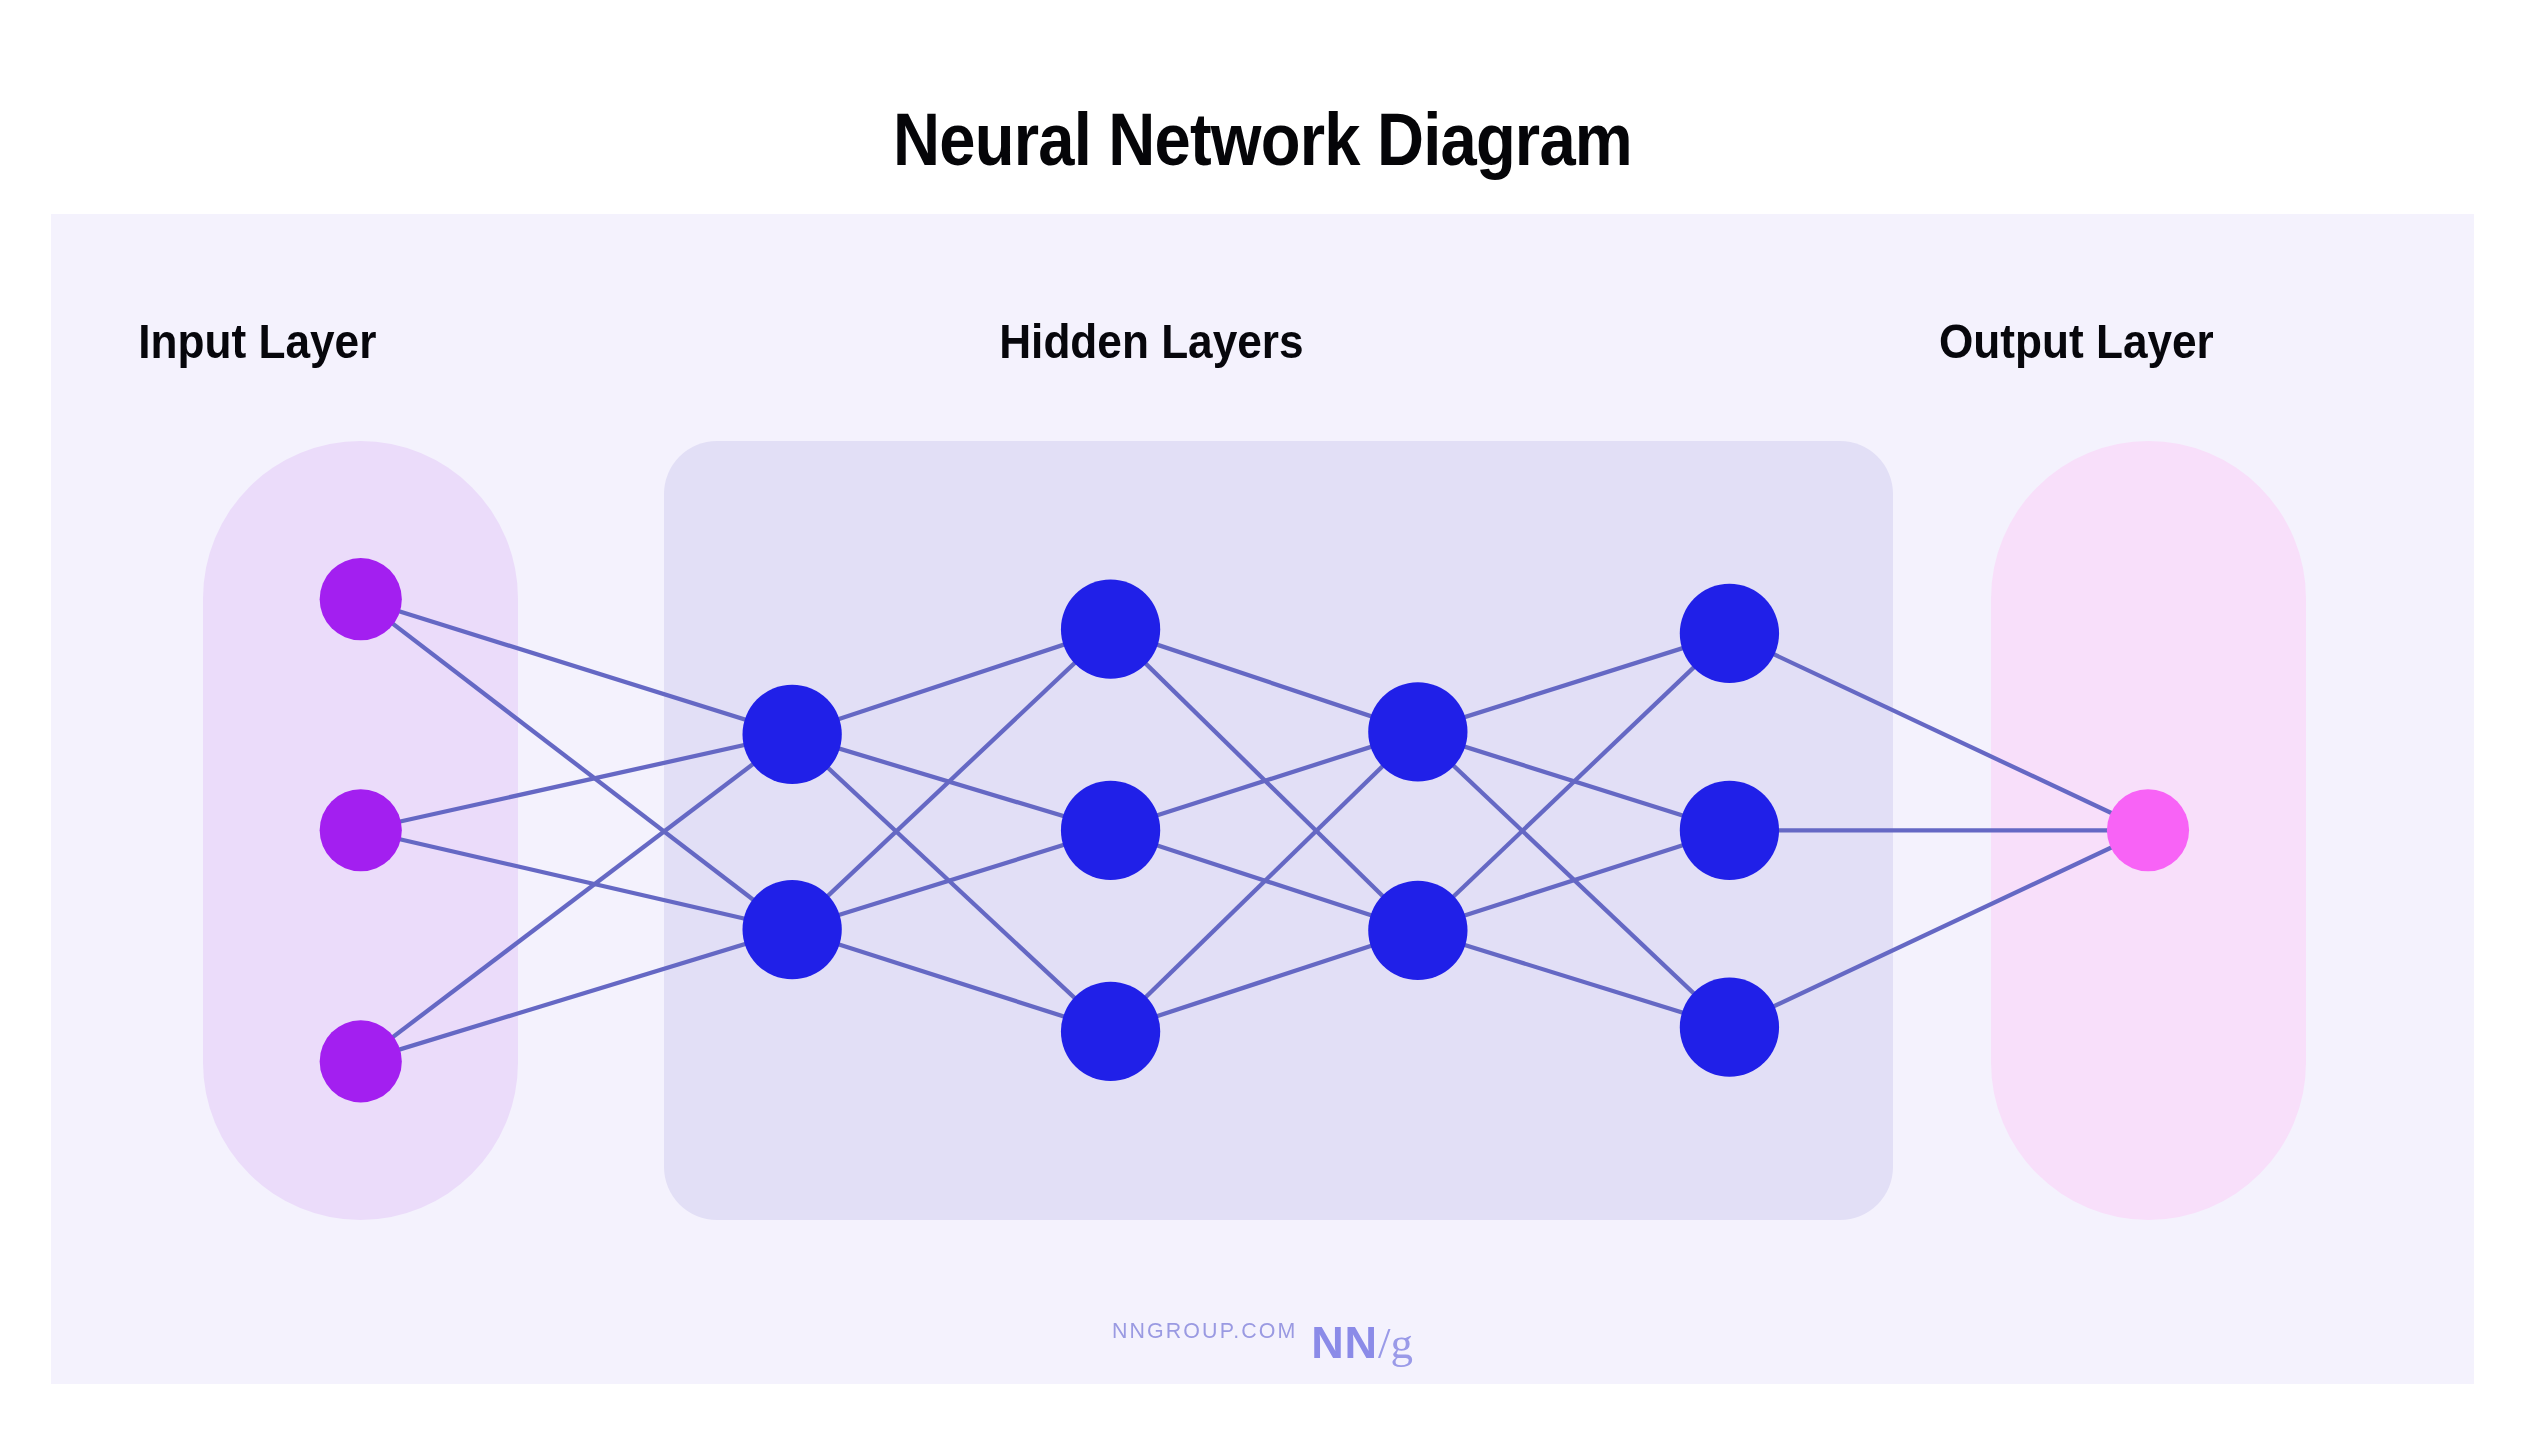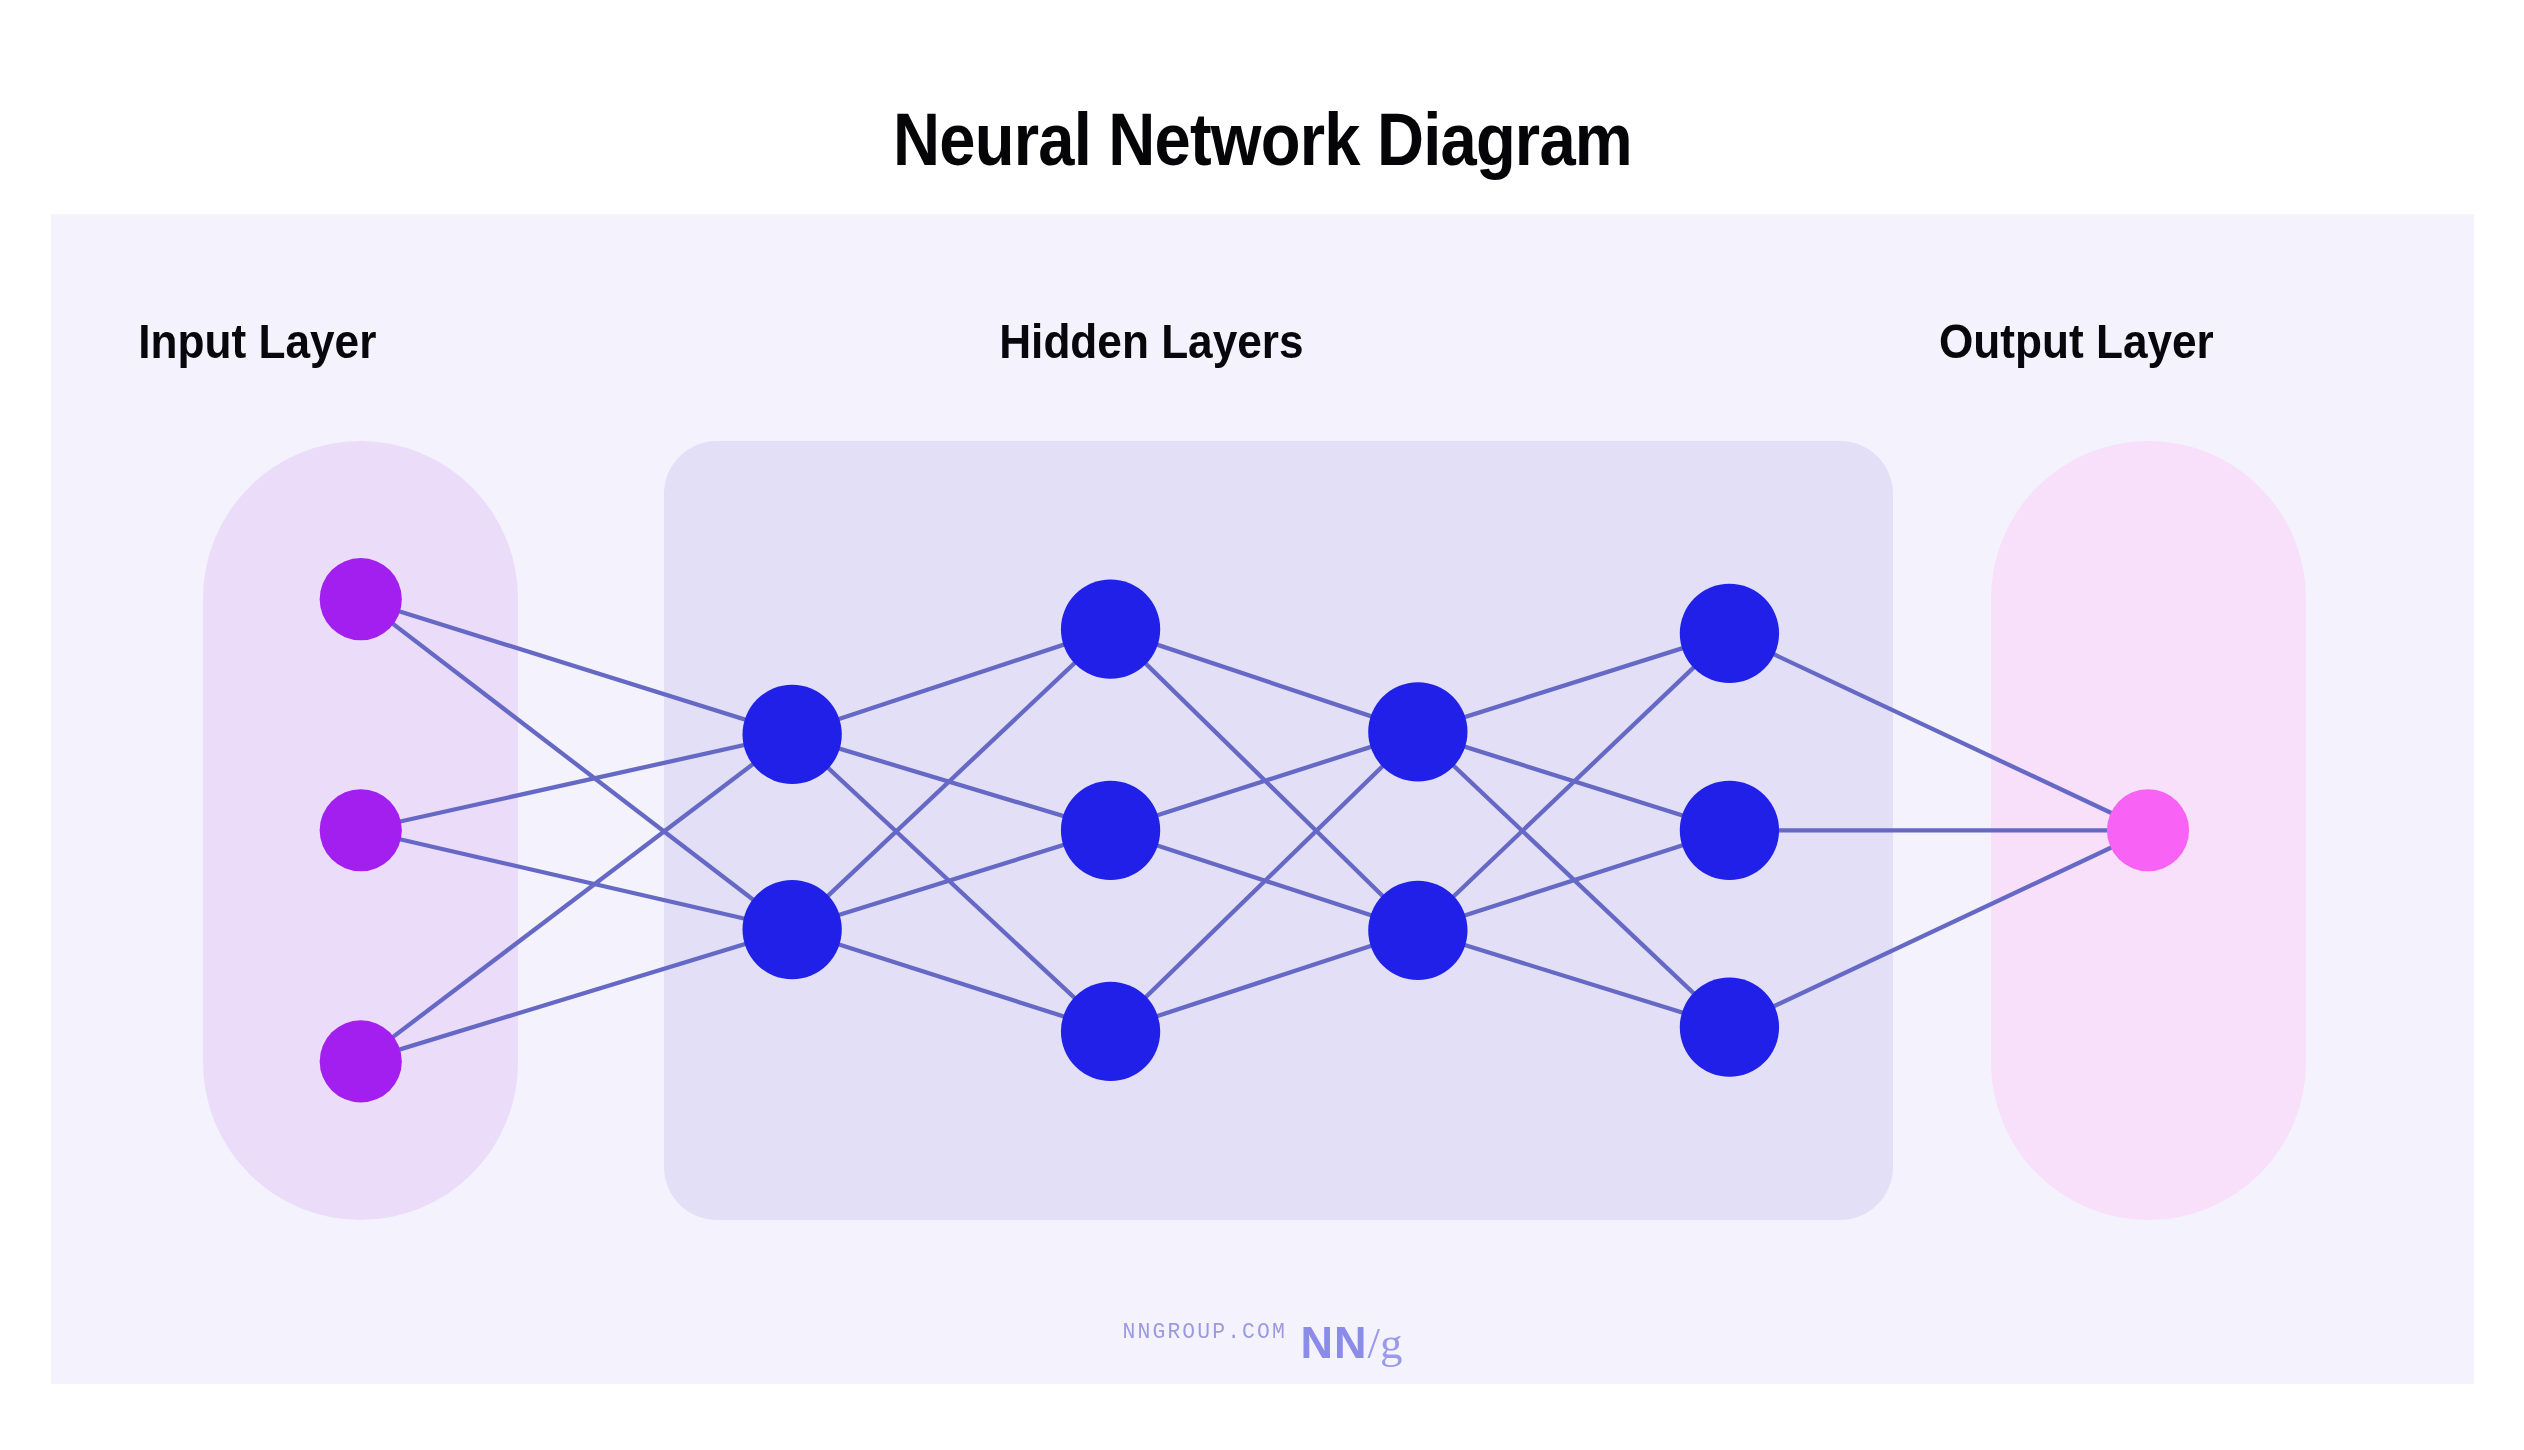--- a/index.html
+++ b/index.html
@@ -101,21 +101,21 @@
   
   #footer {
     position: absolute;
     left: 0;
     top: 1317px;
     width: 2525px;
     text-align: center;
     white-space: nowrap;
   }
   #footer-domain {
-    font-family: Liberation Mono, monospace;
+    font-family: Liberation Sans, sans-serif;
     font-size: 21.4px;
     letter-spacing: 2.1px;
     color: #9a9ae2;
     vertical-align: 8.6px;
     text-align: right;
   }
   #footer-logo-nn {
     font-family: "Liberation Sans Narrow", "Liberation Sans", sans-serif;
     font-weight: bold;
     font-size: 45px;

